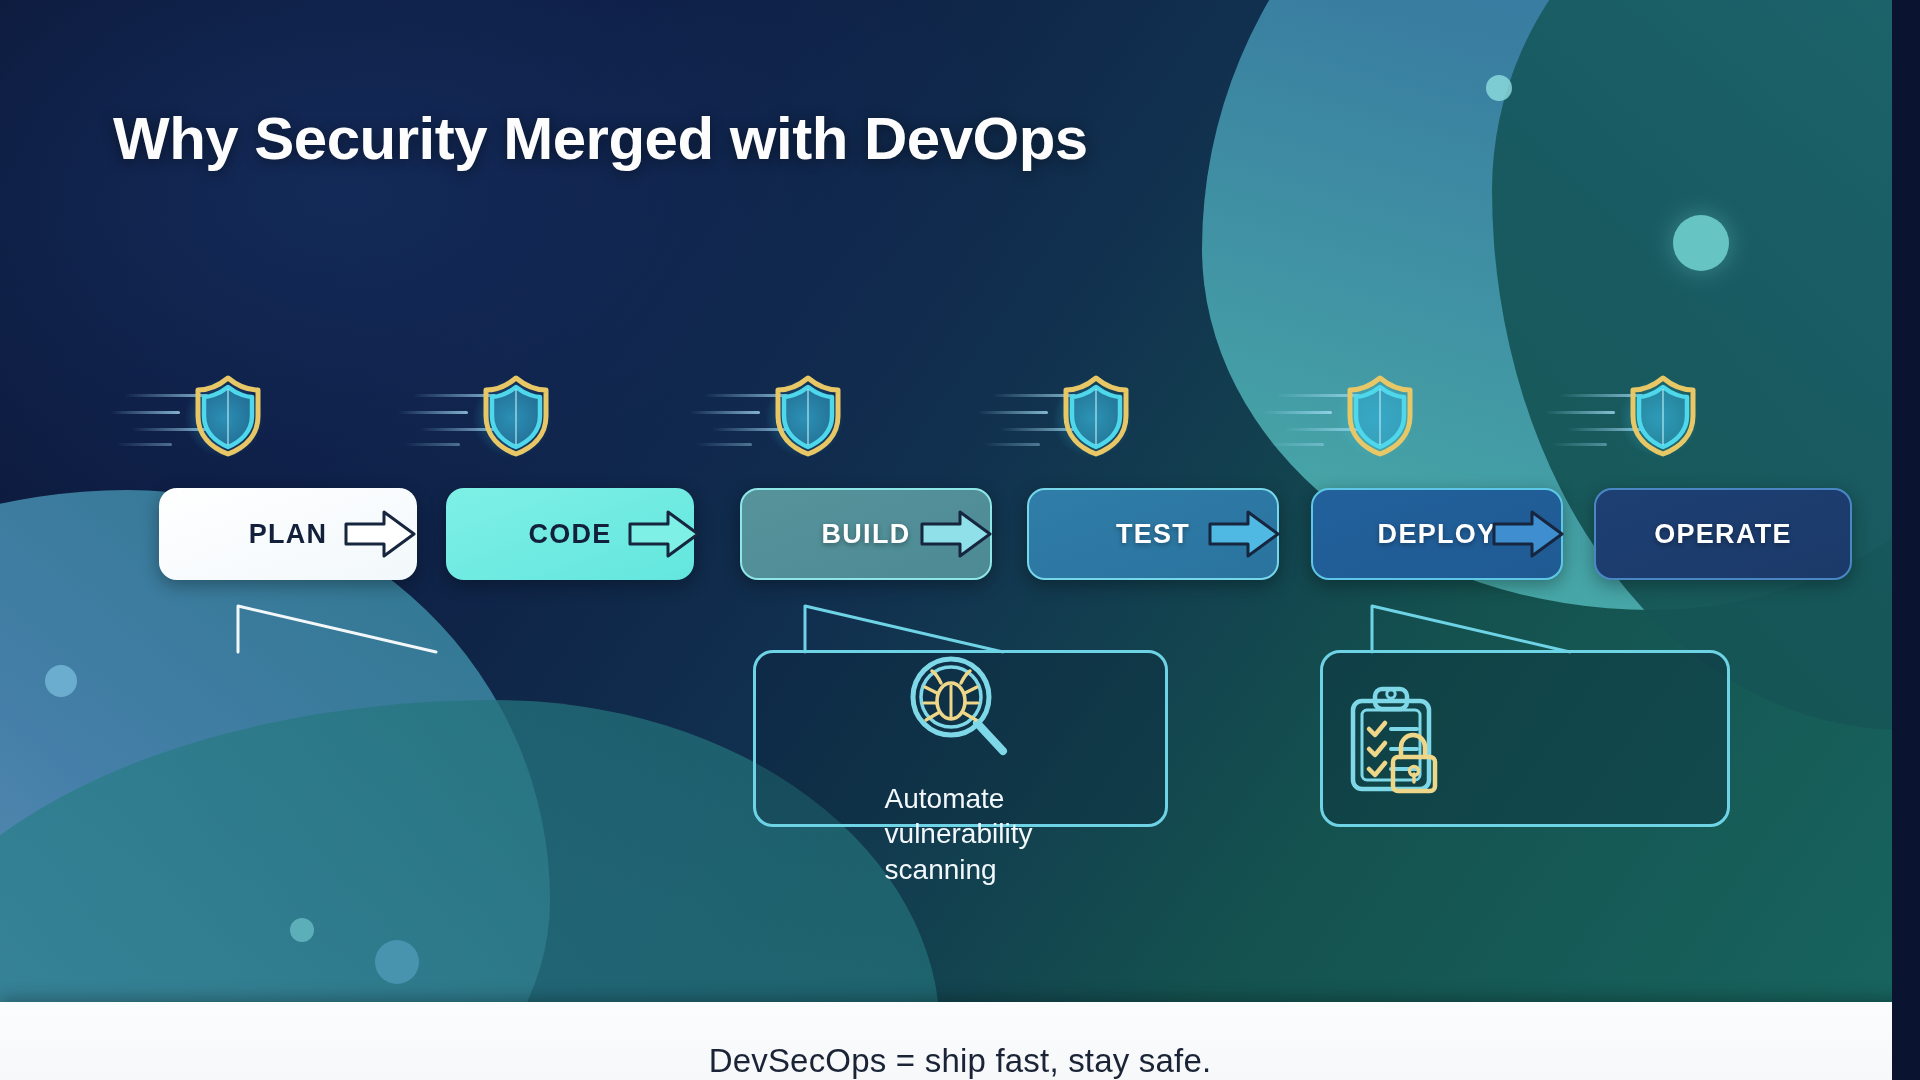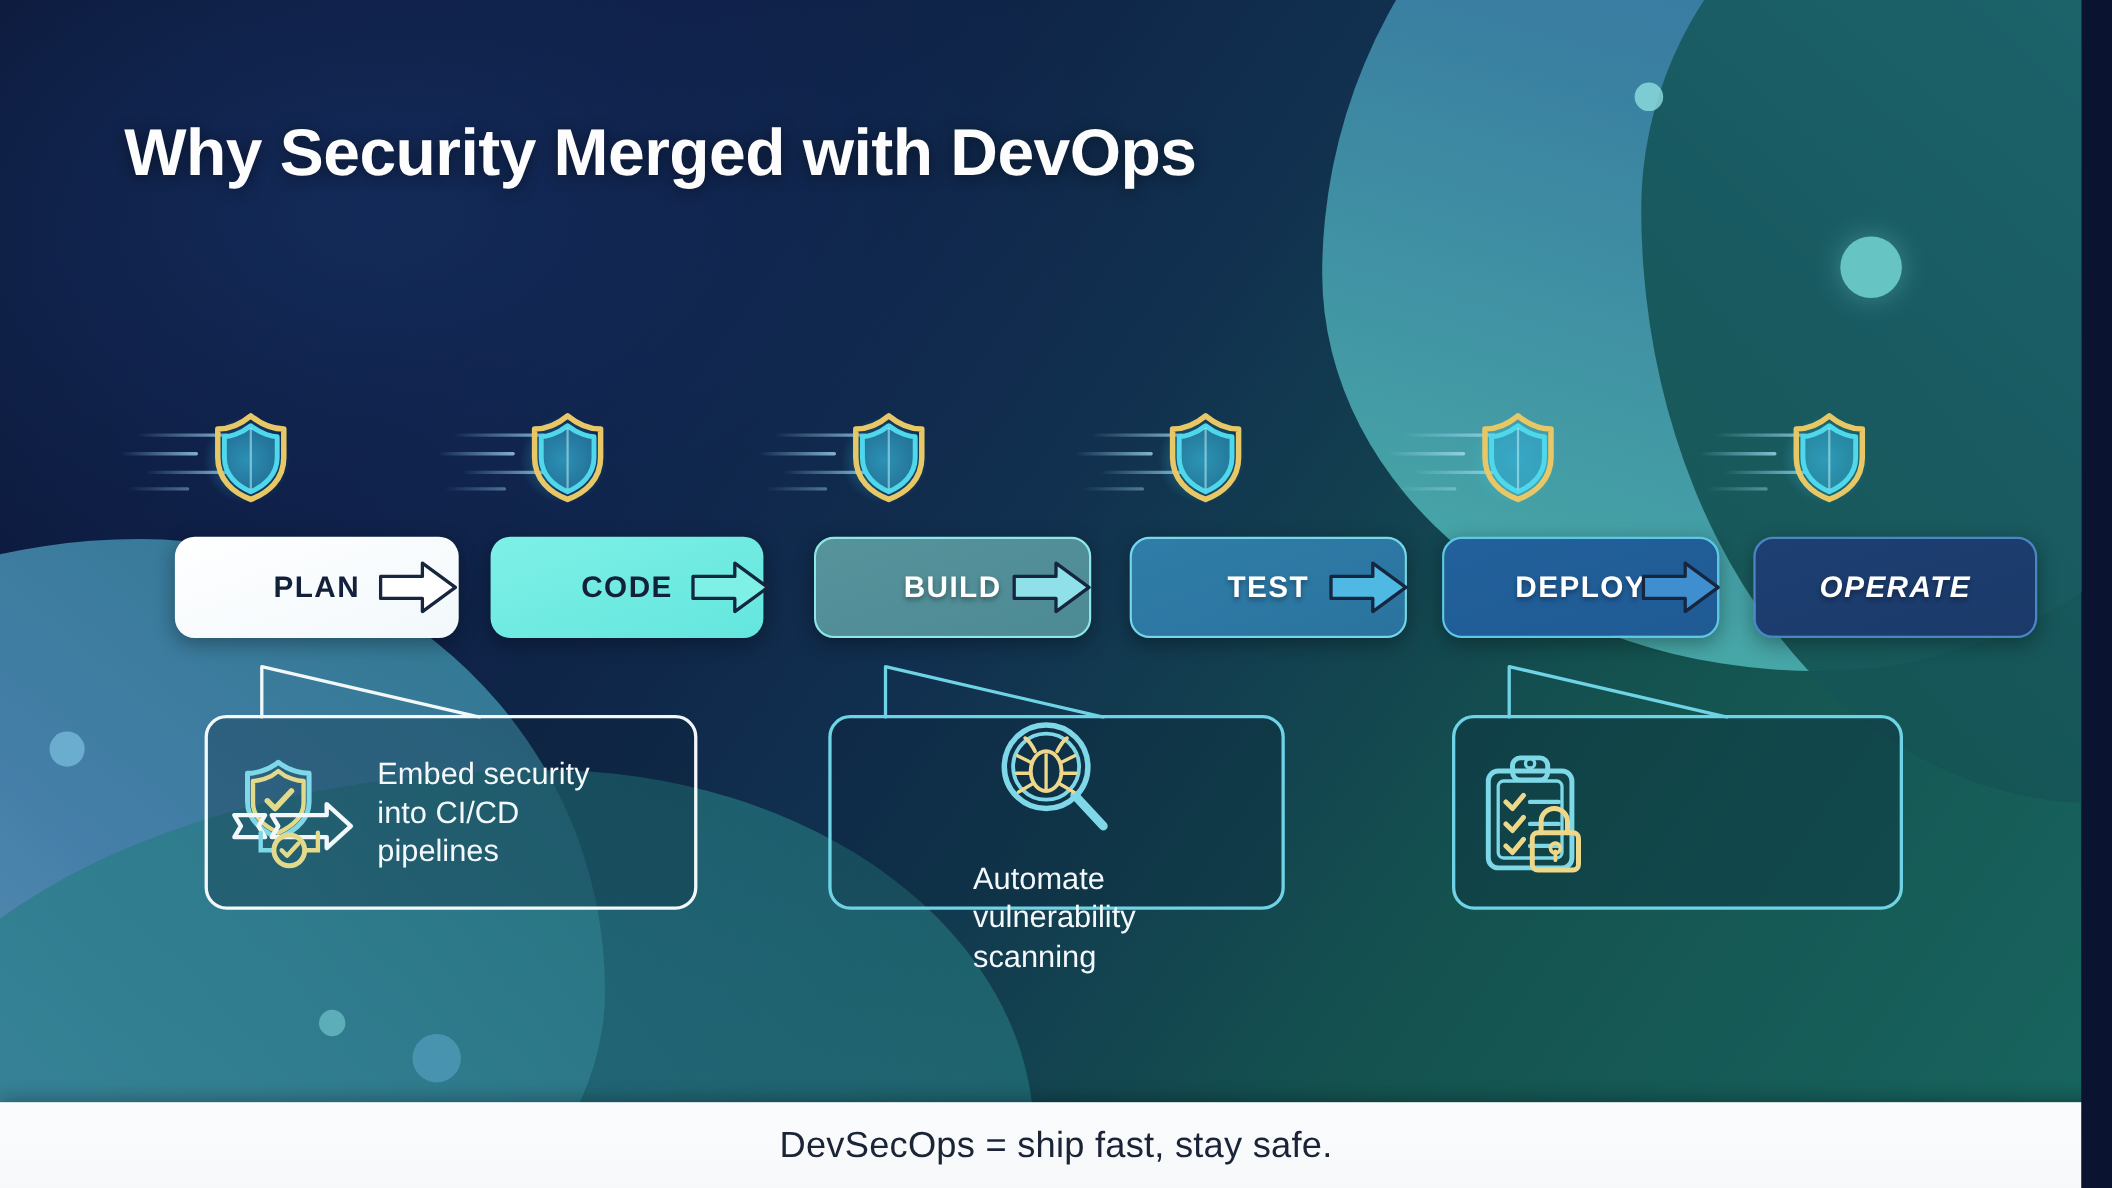--- a/index.html
+++ b/index.html
@@ -132,21 +132,21 @@
     font-size:28px; line-height:1.26; color:#f2f8fc;
     white-space:pre-line; font-weight:400;
   }
   .callout-tail { position:absolute; left:0; top:0; }
   .c-ico { flex:0 0 auto; }
 
   
   #footer {
     position:absolute; left:0; bottom:0; width:1920px; height:78px;
     background:linear-gradient(180deg,#fbfcfd 0%,#f6f8fa 100%);
-    display:flex; align-items:center; justify-content:center;
+    display:flex; align-items:flex-end; justify-content:center;
     box-shadow:0 -3px 16px rgba(0,0,0,.30);
   }
   #footer-text { font-size:33px; color:#1b2437; letter-spacing:.2px; }
 </style>
 </head>
 <body>
 
 <div id="stage">
 
   <div class="blob blob-tr"></div>
@@ -257,21 +257,21 @@
       </div>
       <div class="stage s-build" style="left: 694px; width: 252px;">
         <span>BUILD</span>
       </div>
       <div class="stage s-test" style="left: 981px; width: 252px;">
         <span>TEST</span>
       </div>
       <div class="stage s-deploy" style="left: 1265px; width: 252px;">
         <span>DEPLOY</span>
       </div>
-      <div class="stage s-operate" style="left: 1548px; width: 258px; font-style: italic;">
+      <div class="stage s-operate" style="left: 1548px; width: 258px;">
         <span>OPERATE</span>
       </div>
       <svg class="arrow" width="72" height="48" viewBox="0 0 72 48" style="left: 344px;">
         <path d="M2 14 L40 14 L40 2 L70 24 L40 46 L40 34 L2 34 Z" fill="#ffffff" stroke="#17263f" stroke-width="3" stroke-linejoin="round"></path>
       </svg>
       <svg class="arrow" width="72" height="48" viewBox="0 0 72 48" style="left: 628px;">
         <path d="M2 14 L40 14 L40 2 L70 24 L40 46 L40 34 L2 34 Z" fill="#7ef0e6" stroke="#17263f" stroke-width="3" stroke-linejoin="round"></path>
       </svg>
       <svg class="arrow" width="72" height="48" viewBox="0 0 72 48" style="left: 920px;">
         <path d="M2 14 L40 14 L40 2 L70 24 L40 46 L40 34 L2 34 Z" fill="#8fe0e8" stroke="#17263f" stroke-width="3" stroke-linejoin="round"></path>
@@ -281,36 +281,20 @@
       </svg>
       <svg class="arrow" width="72" height="48" viewBox="0 0 72 48" style="left: 1492px;">
         <path d="M2 14 L40 14 L40 2 L70 24 L40 46 L40 34 L2 34 Z" fill="#3f8fd0" stroke="#17263f" stroke-width="3" stroke-linejoin="round"></path>
       </svg>
     </div>
   <div id="callouts-layer">
       <div class="callout" style="left: 186px; top: 602px; width: 448px; height: 227px;">
         <svg class="callout-tail" width="448" height="60" viewBox="0 0 448 60">
           <path d="M52 50 L52 4 L250 50" fill="none" stroke="#f2f7fa" stroke-width="3" stroke-linejoin="round" stroke-linecap="round"></path>
         </svg>
-        <div class="callout-body" style="width: 448px; height: 177px; border-color: rgb(242, 247, 250);">
-          <svg class="c-ico" width="112" height="108" viewBox="0 0 112 108">
-            <path d="M42 8 C52 16 64 18 70 18 L70 44 C70 60 58 70 42 77 C26 70 14 60 14 44 L14 18 C20 18 32 16 42 8 Z" fill="none" stroke="#7fd8e8" stroke-width="4.5" stroke-linejoin="round"></path>
-            <path d="M42 16 C50 23 60 25 65 25 L65 45 C65 58 55 66 42 72 C29 66 19 58 19 45 L19 25 C24 25 34 23 42 16 Z" fill="none" stroke="#e2d98a" stroke-width="4" stroke-linejoin="round"></path>
-            <path d="M32 43 L39 50 L54 34" fill="none" stroke="#e2d98a" stroke-width="5" stroke-linecap="round" stroke-linejoin="round"></path>
-            <path d="M2 56 L30 56 L24 66 L30 76 L2 76 L8 66 Z" fill="none" stroke="#f2f7fa" stroke-width="4" stroke-linejoin="round"></path>
-            <path d="M36 56 L86 56 L86 46 L108 66 L86 86 L86 76 L36 76 L42 66 Z" fill="none" stroke="#f2f7fa" stroke-width="4" stroke-linejoin="round"></path>
-            <path d="M26 72 L26 88 L36 88" fill="none" stroke="#7fd8e8" stroke-width="4" stroke-linecap="round"></path>
-            <path d="M78 72 L78 88 L66 88" fill="none" stroke="#e2d98a" stroke-width="4" stroke-linecap="round"></path>
-            <circle cx="52" cy="88" r="14" fill="none" stroke="#e2d98a" stroke-width="4.5"></circle>
-            <path d="M45 88 L50 93 L60 82" fill="none" stroke="#e2d98a" stroke-width="4" stroke-linecap="round" stroke-linejoin="round"></path>
-          </svg>
-          <div class="callout-text">Embed security
-into CI/CD
-pipelines</div>
-        </div>
       </div>
       <div class="callout" style="left: 753px; top: 602px; width: 415px; height: 227px;">
         <svg class="callout-tail" width="415" height="60" viewBox="0 0 415 60">
           <path d="M52 50 L52 4 L250 50" fill="none" stroke="#6fd3e6" stroke-width="3" stroke-linejoin="round" stroke-linecap="round"></path>
         </svg>
         <div class="callout-body" style="width: 415px; height: 177px; border-color: rgb(111, 211, 230); flex-direction: column;">
           <svg class="c-ico" width="104" height="108" viewBox="0 0 104 108">
             <circle cx="44" cy="44" r="38" fill="none" stroke="#7fd8e8" stroke-width="5"></circle>
             <circle cx="44" cy="44" r="30" fill="none" stroke="#7fd8e8" stroke-width="3.5"></circle>
             <path d="M70 70 L96 98" stroke="#7fd8e8" stroke-width="8" stroke-linecap="round"></path>

